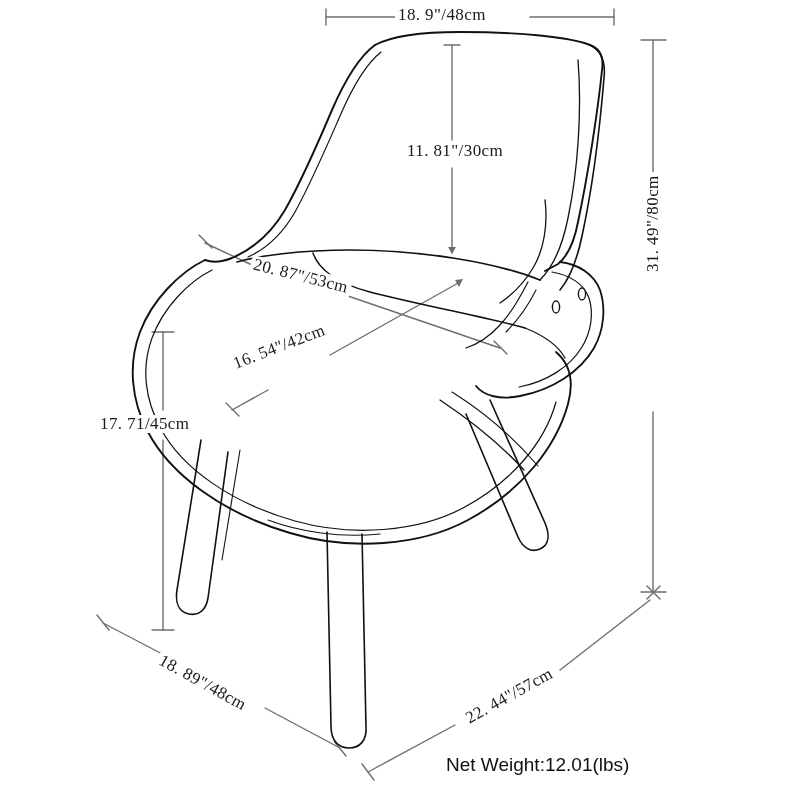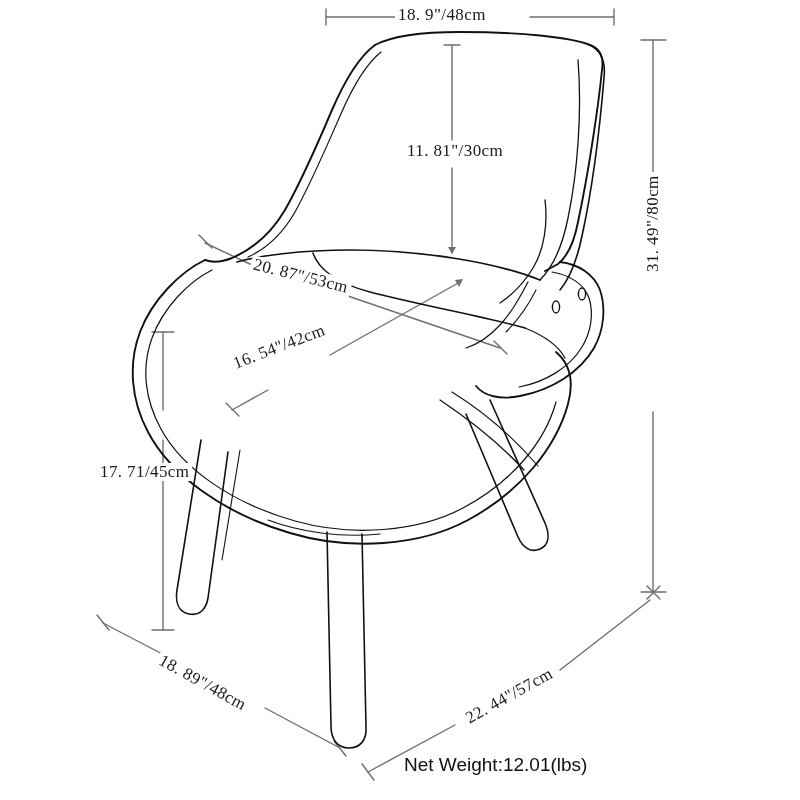--- a/index.html
+++ b/index.html
@@ -207,23 +207,23 @@
   </svg>
 
   <div class="dim-label" style="left:395px; top:6px;">18. 9"/48cm</div>
 
   <div class="dim-label" style="left:404px; top:142px;">11. 81"/30cm</div>
 
   <div class="dim-label" style="left:253px; top:255px; transform:rotate(14deg); transform-origin:left top;">20. 87"/53cm</div>
 
   <div class="dim-label" style="left:228px; top:357px; transform:rotate(-21deg); transform-origin:left top;">16. 54"/42cm</div>
 
-  <div class="dim-label" style="left:97px; top:415px;margin-top:48px;">17. 71/45cm</div>
+  <div class="dim-label" style="left:97px; top:415px;">17. 71/45cm</div>
 
   <div class="dim-label" style="left:644px; top:275px; transform:rotate(-90deg); transform-origin:left top;">31. 49"/80cm</div>
 
   <div class="dim-label" style="left:162px; top:650px; transform:rotate(29deg); transform-origin:left top;">18. 89"/48cm</div>
 
   <div class="dim-label" style="left:460px; top:713px; transform:rotate(-29deg); transform-origin:left top;">22. 44"/57cm</div>
 
-  <div class="weight-label" style="left:404px; top:755px;">Net Weight:12.01(lbs)</div>
+  <div class="weight-label" style="left:446px; top:755px;">Net Weight:12.01(lbs)</div>
 
 </div>
 
 </body></html>

